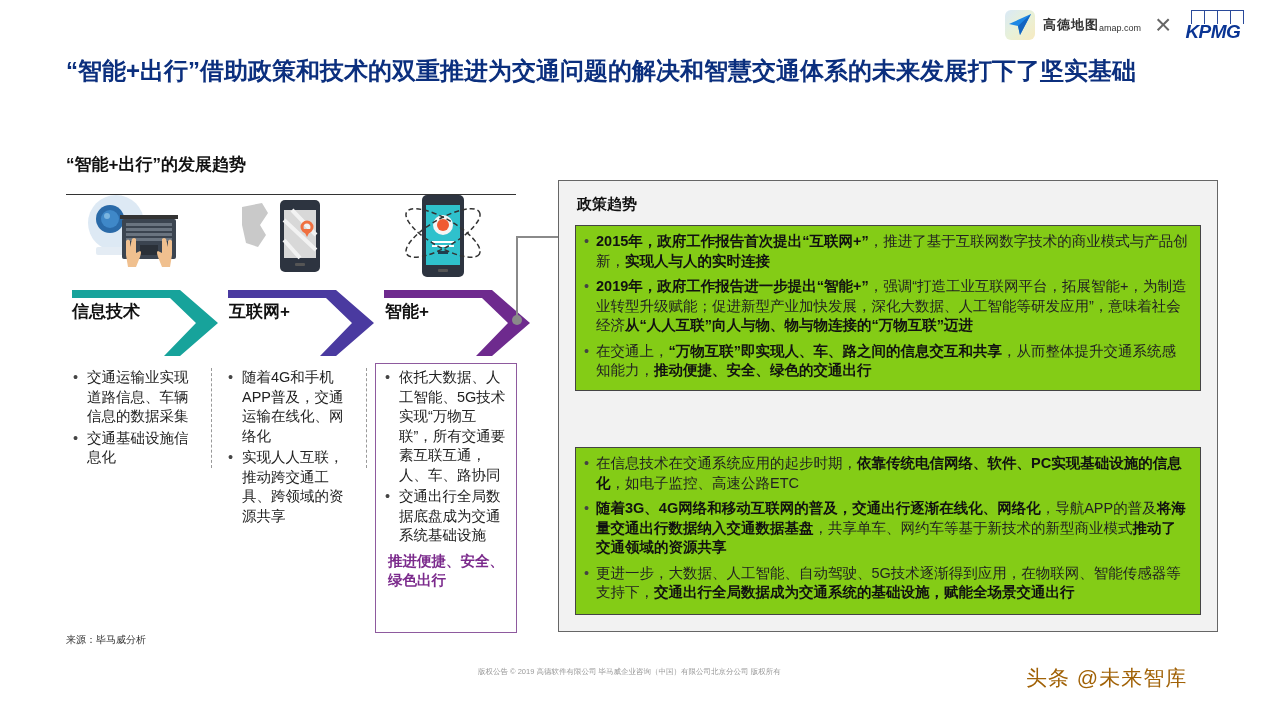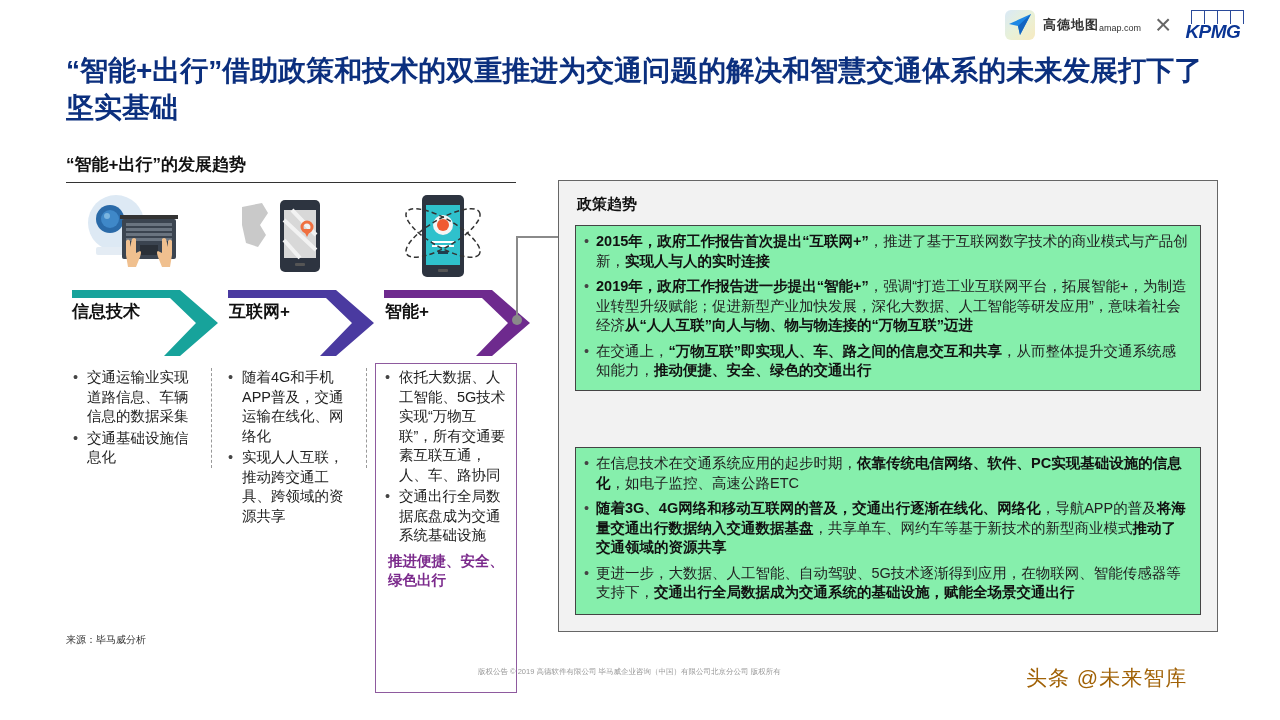--- a/index.html
+++ b/index.html
@@ -11,48 +11,48 @@
   .amap-icon svg { position: absolute; left: 2px; top: 2px; }
   .amap-text { display: flex; line-height: 1; }
   .amap-cn { font-size: 13px; font-weight: bold; color: #333; letter-spacing: 1px; }
   .amap-en { font-size: 9px; color: #333; font-weight: normal; margin-top: 6px; }
   .times { font-size: 28px; color: #666; font-weight: 300; margin: 0 6px; line-height: 1; }
   .kpmg { position: relative; width: 62px; height: 30px; }
   .kpmg-boxes { position: absolute; top: 0; left: 6px; display: flex; }
   .kpmg-boxes span { width: 14px; height: 14px; border: 1px solid #2a4a9a; border-bottom: none; margin-right: -1px; }
   .kpmg-text { position: absolute; top: 11px; left: 0; font-size: 19px; font-weight: bold; font-style: italic; color: #0a3594; letter-spacing: -0.5px; }
 
-  .main-title { position: absolute; left: 66px; top: 52px; width: 1160px; font-size: 28px; font-weight: bold; color: #0b2f7e; line-height: 37px; }
+  .main-title { position: absolute; left: 66px; top: 52px; width: 1160px; font-size: 24px; font-weight: bold; color: #0b2f7e; line-height: 37px; }
 
-  .section-head { position: absolute; left: 66px; top: 153px; width: 450px; font-size: 17px; font-weight: bold; color: #111; padding-bottom: 6px; border-bottom: 1.5px solid #333; }
+  .section-head { position: absolute; left: 66px; top: 153px; width: 450px; font-size: 17px; font-weight: bold; color: #111; padding-bottom: 18px; border-bottom: 1.5px solid #333; }
 
   .icon-box { position: absolute; top: 195px; width: 100px; height: 85px; }
 
   .chev { position: absolute; top: 290px; height: 66px; }
   .chev-label { position: absolute; top: 300px; font-size: 17px; font-weight: bold; color: #111; }
 
   .col-text { position: absolute; font-size: 14.5px; line-height: 19.5px; color: #222; }
   .col-text ul { list-style: none; }
   .col-text li { position: relative; padding-left: 17px; margin-bottom: 2px; }
   .col-text li::before { content: "•"; position: absolute; left: 3px; top: 0; color: #444; }
   .dotline { position: absolute; top: 368px; width: 0; height: 100px; border-left: 1.5px dashed #999; }
-  .col3-box { position: absolute; left: 375px; top: 363px; width: 142px; height: 330px; border: 1.5px solid #8e5a9e; padding: 4px 6px 17px 6px; }
+  .col3-box { position: absolute; left: 375px; top: 363px; width: 142px; height: 270px; border: 1.5px solid #8e5a9e; padding: 4px 6px 17px 6px; }
   .col3-highlight { font-weight: bold; color: #7b2a8c; font-size: 14.5px; line-height: 19.5px; margin-top: 6px; padding-left: 6px; }
 
   .source { position: absolute; left: 66px; top: 633px; font-size: 10px; color: #333; }
   .copyright { position: absolute; left: 478px; top: 667px; font-size: 7.5px; color: #999; }
   .watermark { position: absolute; left: 1026px; top: 664px; font-size: 21px; color: #a16207; letter-spacing: 1px; text-shadow: 1px 1px 0 #fff, -1px -1px 0 #fff; }
 
   .connector-v { position: absolute; left: 516px; top: 237px; width: 2px; height: 82px; background: #8a8a8a; }
   .connector-h { position: absolute; left: 516px; top: 236px; width: 44px; height: 2px; background: #8a8a8a; }
   .connector-dot { position: absolute; left: 512px; top: 315px; width: 10px; height: 10px; border-radius: 50%; background: #8a8a8a; }
 
   .outer-box { position: absolute; left: 558px; top: 180px; width: 660px; height: 452px; background: #f2f2f2; border: 1.5px solid #666; }
   .sub-head { position: absolute; left: 18px; font-size: 15px; font-weight: bold; color: #111; width: 624px; padding-bottom: 15px; border-bottom: 1.5px solid #555; }
-  .inner-box { position: absolute; left: 16px; width: 626px; background: #86efac; border: 1.5px solid #444; padding: 6px 10px 4px 4px; }
+  .inner-box { position: absolute; left: 16px; width: 626px; background: #84cc16; border: 1.5px solid #444; padding: 6px 10px 4px 4px; }
   .inner-box ul { list-style: none; }
   .inner-box li { position: relative; padding-left: 16px; font-size: 14.5px; line-height: 19.5px; color: #222; margin-bottom: 6px; }
   .inner-box li::before { content: "•"; position: absolute; left: 4px; top: 0; color: #444; }
   .inner-box b { font-weight: bold; color: #111; }
 </style>
 </head>
 <body>
 
 <div class="logo-wrap">
   <div class="amap-icon">

